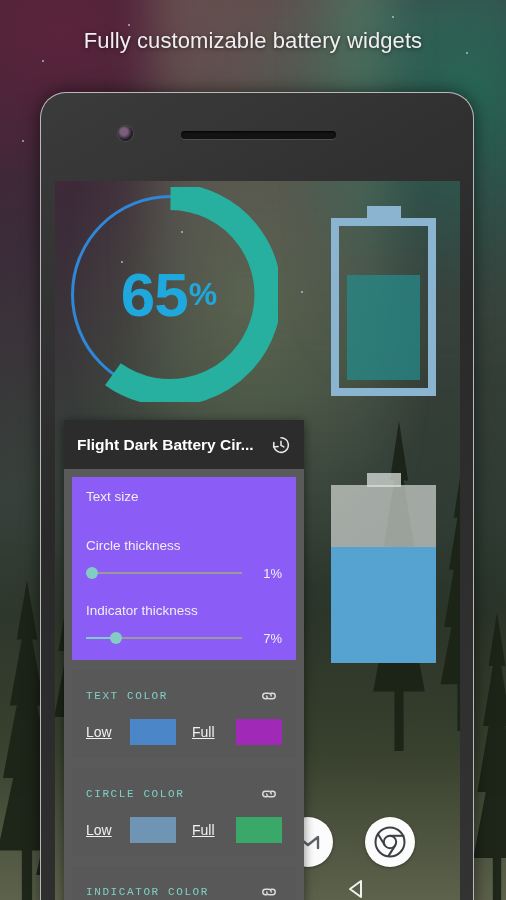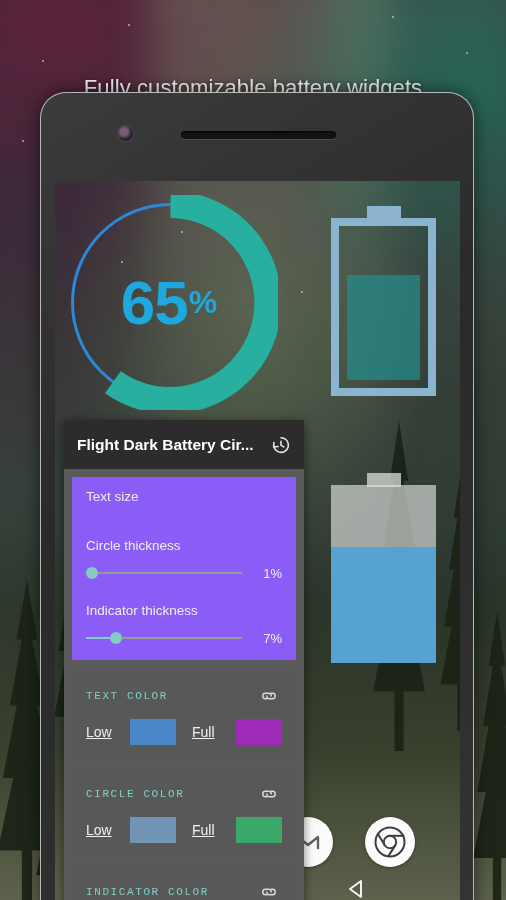--- a/index.html
+++ b/index.html
@@ -39,21 +39,21 @@
     background:#1b2217;
     clip-path:polygon(50% 0%, 62% 18%, 56% 18%, 70% 38%, 62% 38%, 78% 60%, 66% 60%, 84% 82%, 56% 82%, 56% 100%, 44% 100%, 44% 82%, 16% 82%, 34% 60%, 22% 60%, 38% 38%, 30% 38%, 44% 18%, 38% 18%);
     opacity:.93;
   }
   .star { position:absolute; background:#cfd8ff; border-radius:50%; opacity:.75; }
 
   
   .headline {
     position:absolute; left:0; top:28px; width:506px;
     text-align:center; color:#f0eef0; font-size:22px; font-weight:400;
-    letter-spacing:.1px; text-shadow:0 1px 4px rgba(0,0,0,.55);margin-top:47px;
+    letter-spacing:.1px; text-shadow:0 1px 4px rgba(0,0,0,.55);
   }
 
   
   .phone {
     position:absolute; left:40px; top:92px; width:434px; height:820px;
     border-radius:26px 26px 0 0;
     background:linear-gradient(150deg,#3b3b3b,#2a2a2a 42%,#333 100%);
     border:1px solid #b9b9b9; border-bottom:none;
     box-shadow:0 0 18px rgba(0,0,0,.55);
     overflow:hidden;
@@ -69,21 +69,21 @@
   }
   .screen {
     position:absolute; left:14px; top:88px; width:405px; height:732px; overflow:hidden;
     background:#222;
   }
   .wall {
     position:absolute; left:-54px; top:-180px; width:506px; height:900px;
   }
 
   
-  .circle-widget { position:absolute; left:8px; top:14px; width:215px; height:215px; }
+  .circle-widget { position:absolute; left:8px; top:6px; width:215px; height:215px; }
   .circle-widget svg { position:absolute; inset:0; }
   .circle-pct {
     position:absolute; inset:0; display:flex; align-items:center; justify-content:center;
     color:#1fa8dd; font-size:62px; font-weight:700; letter-spacing:-1px;
     padding-right:4px;
   }
   .circle-pct sup { font-size:32px; font-weight:700; vertical-align:super; margin-left:1px; }
 
   
   .batt-outline {

